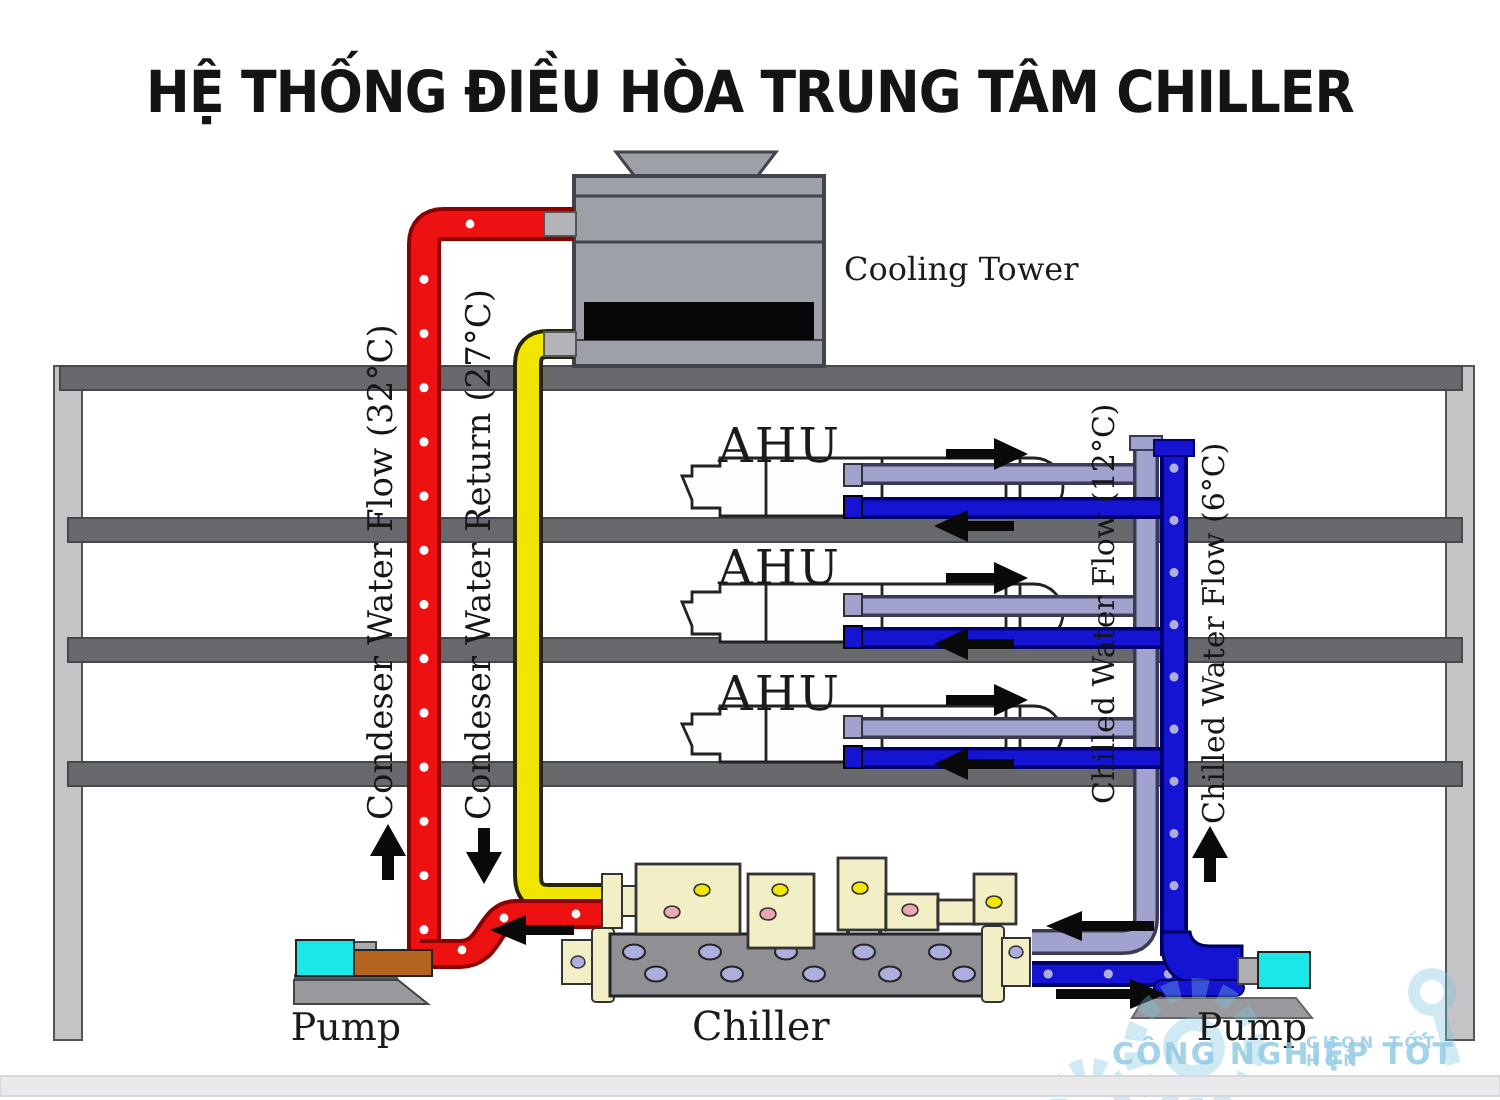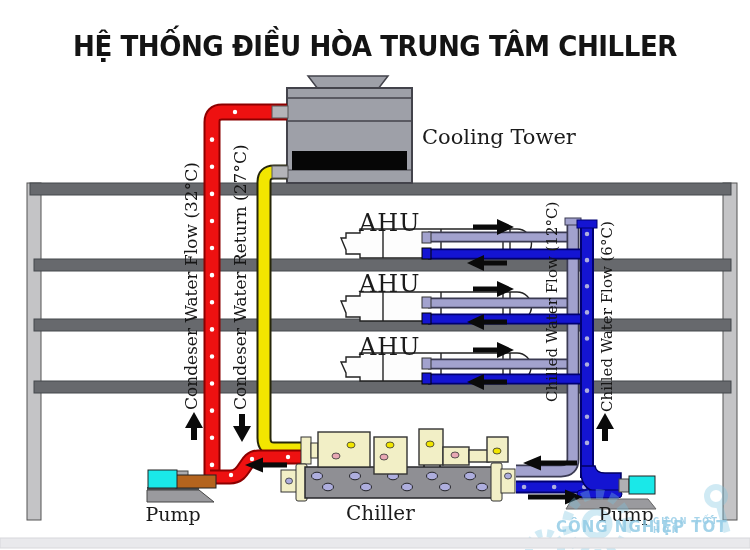--- a/index.html
+++ b/index.html
@@ -9,21 +9,21 @@
   #diagram-svg{position:absolute;left:0;top:0;}
   .lbl{position:absolute;font-family:"DejaVu Serif","Liberation Serif",serif;
        color:#1b1b1b;white-space:nowrap;}
   #title{position:absolute;left:0;top:10px;width:750px;text-align:center;
          font-family:"DejaVu Sans","Liberation Sans",sans-serif;
          font-weight:800;font-size:29px;letter-spacing:-.5px;
          color:var(--title-color,#141414);transform:scaleX(.9);}
   .vlbl{position:absolute;font-family:"DejaVu Serif","Liberation Serif",serif;
         color:#161616;white-space:nowrap;transform:rotate(-90deg);
         transform-origin:0 0;line-height:20px;}
-  #ct-label{left:422px;top:125px;font-size:21px;}
+  #ct-label{left:422px;top:125px;font-size:16px;}
   .ahu-lbl{left:359px;font-size:24px;letter-spacing:1px;}
   #ahu1-label{top:209px;} #ahu2-label{top:270px;} #ahu3-label{top:333px;}
   #chiller-label{left:346px;top:501px;width:100px;text-align:left;font-size:20px;}
   .pump-lbl{font-size:19px;width:70px;text-align:center;top:503px;}
   #pump-left-label{left:138px;} #pump-right-label{left:591px;}
   #vl-32{left:181px;top:410px;width:262px;font-size:17px;}
   #vl-27{left:230px;top:410px;width:276px;font-size:17px;}
   #vl-12{left:542px;top:402px;width:218px;font-size:15px;}
   #vl-6{left:597px;top:412px;width:220px;font-size:15px;}
   #wm-1{position:absolute;left:556px;top:496px;width:190px;font-size:15px;

